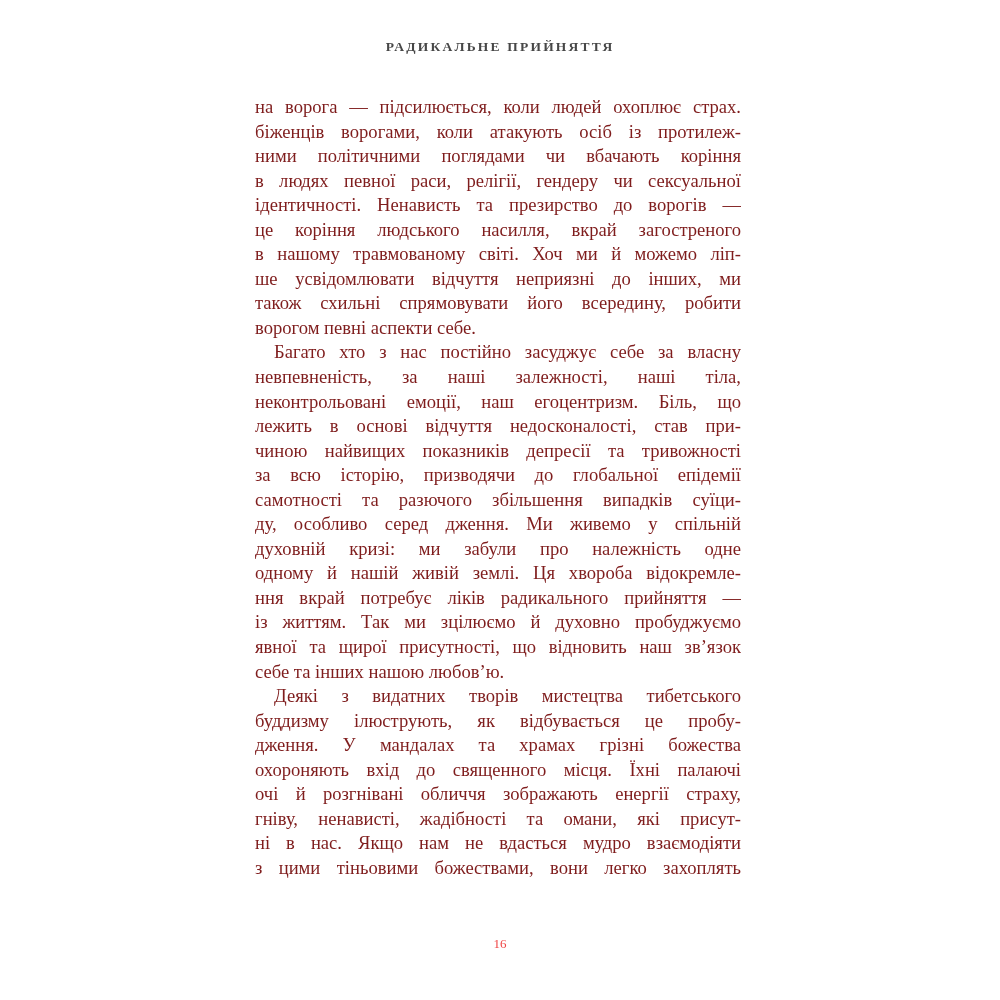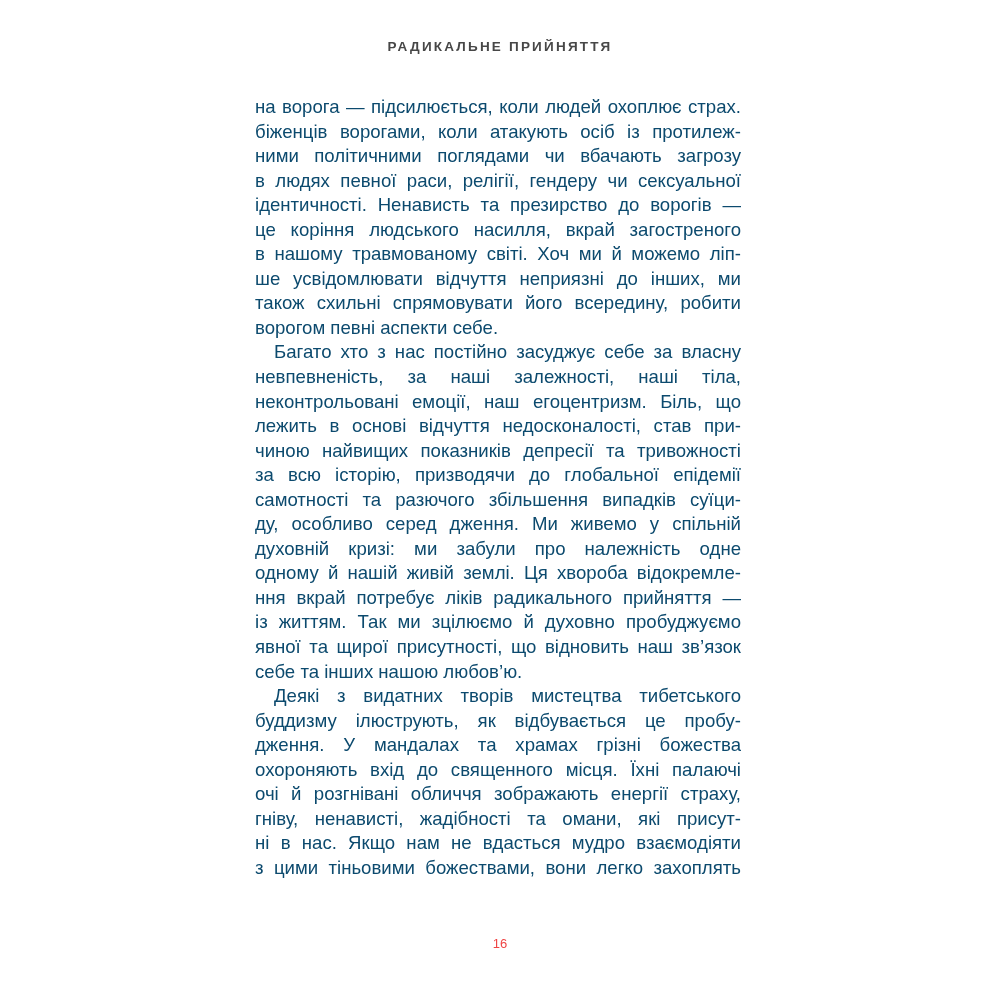--- a/index.html
+++ b/index.html
@@ -6,40 +6,40 @@
     margin: 0;
     padding: 0;
     background: #ffffff;
   }
   .sheet {
     position: relative;
     width: 1000px;
     height: 964px;
     background: #ffffff;
     overflow: hidden;
-    font-family: Liberation Sans, sans-serif;
+    font-family: Liberation Serif, serif;
   }
   .running-header {
     position: absolute;
     top: 39px;
     left: 0;
     width: 1000px;
     text-align: center;
     font-size: 13.5px;
     font-weight: 700;
     letter-spacing: 2.2px;
     color: #474747;
     text-transform: uppercase;
   }
   .body-text {
     position: absolute;
     left: 255px;
     top: 95px;
     width: 486px;
-    color: #0c4a6e;
+    color: #7f1d1d;
     font-size: 18.6px;
   }
   .body-text .line {
     height: 24.55px;
     line-height: 24.55px;
     overflow: hidden;
     text-align: justify;
     text-align-last: justify;
     white-space: normal;
   }
@@ -62,21 +62,21 @@
 </style>
 </head>
 <body>
 
 <div class="sheet">
   <div class="running-header">РАДИКАЛЬНЕ ПРИЙНЯТТЯ</div>
 
   <div class="body-text">
       <div class="line">на ворога — підсилюється, коли людей охоплює страх.</div>
       <div class="line">біженців ворогами, коли атакують осіб із протилеж-</div>
-      <div class="line">ними політичними поглядами чи вбачають загрозу</div>
+      <div class="line">ними політичними поглядами чи вбачають коріння</div>
       <div class="line">в людях певної раси, релігії, гендеру чи сексуальної</div>
       <div class="line">ідентичності. Ненависть та презирство до ворогів —</div>
       <div class="line">це коріння людського насилля, вкрай загостреного</div>
       <div class="line">в нашому травмованому світі. Хоч ми й можемо ліп-</div>
       <div class="line">ше усвідомлювати відчуття неприязні до інших, ми</div>
       <div class="line">також схильні спрямовувати його всередину, робити</div>
       <div class="line flush-left">ворогом певні аспекти себе.</div>
       <div class="line indent">Багато хто з нас постійно засуджує себе за власну</div>
       <div class="line">невпевненість, за наші залежності, наші тіла,</div>
       <div class="line">неконтрольовані емоції, наш егоцентризм. Біль, що</div>

